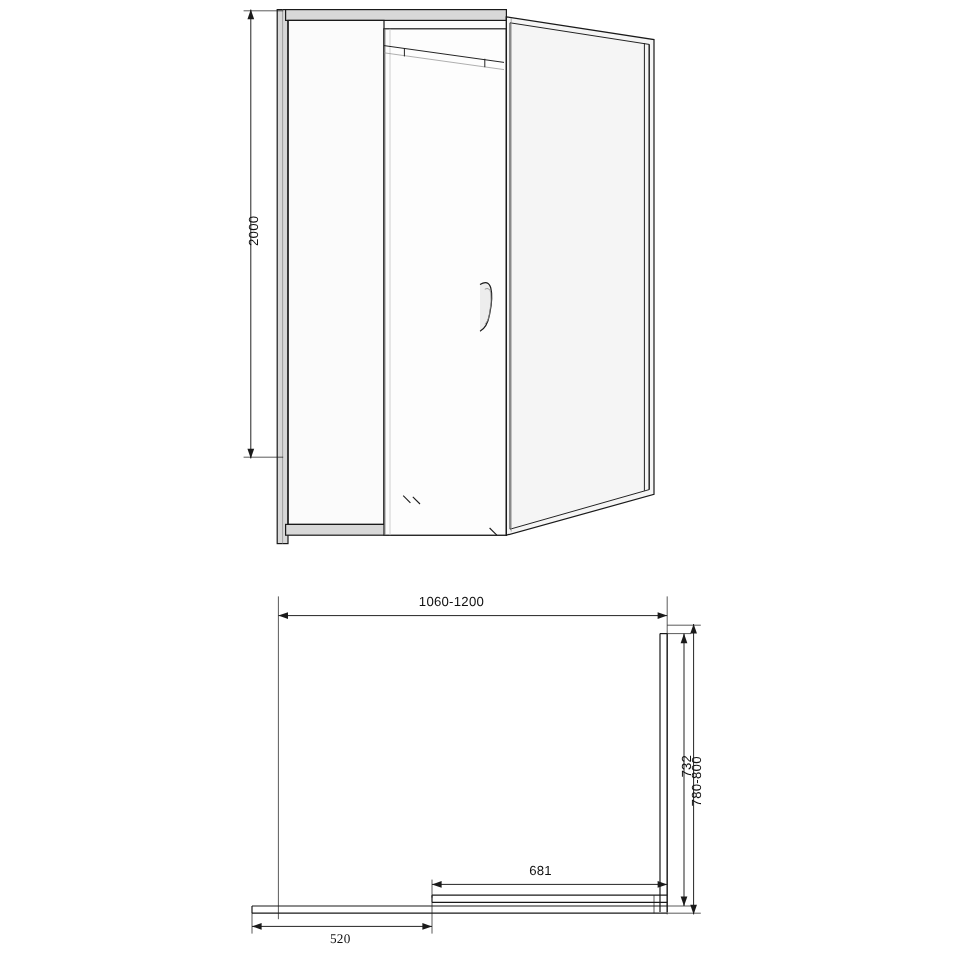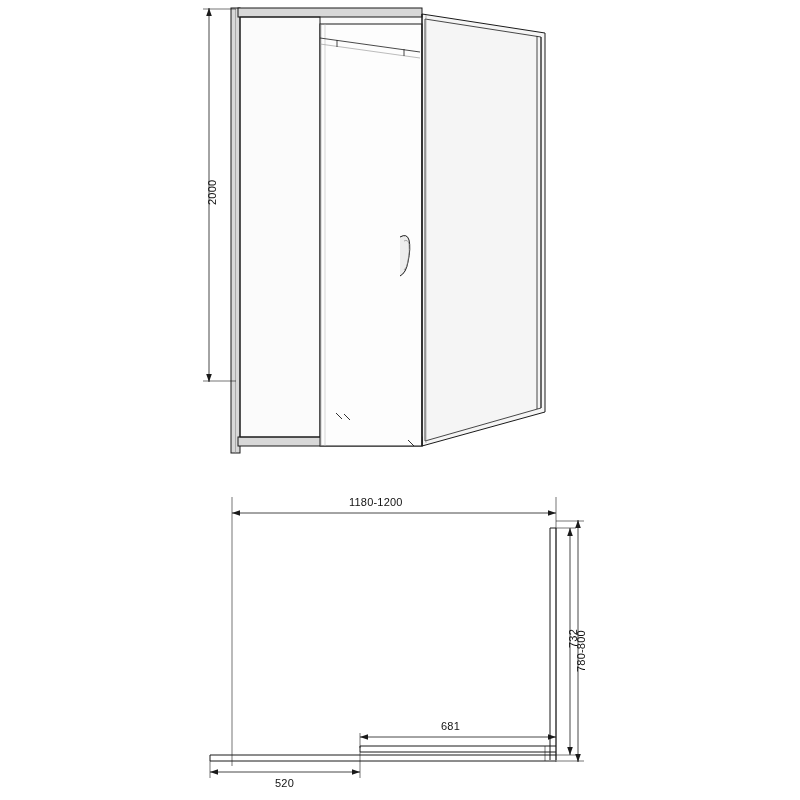--- a/index.html
+++ b/index.html
@@ -146,23 +146,23 @@
         <polygon points="360,772 352,769.2 352,774.8" fill="#1a1a1a" stroke="none"></polygon>
         <line x1="210" y1="761" x2="210" y2="778" stroke="#1a1a1a" stroke-width="0.6"></line>
         <line x1="360" y1="752" x2="360" y2="778" stroke="#1a1a1a" stroke-width="0.6"></line>
       </g>
 
     </g>
   </svg>
 
   <div class="dim-label rot90" style="left:207px; top:205px;">2000</div>
 
-  <div class="dim-label" style="left:349px; top:497px;">1180-1200</div>
+  <div class="dim-label" style="left:349px; top:497px;">1060-1200</div>
 
   <div class="dim-label rot90" style="left:568px; top:648px;">732</div>
 
   <div class="dim-label rot90" style="left:576px; top:672px;">780-800</div>
 
   <div class="dim-label" style="left:441px; top:721px;">681</div>
 
-  <div class="dim-label" style="left:275px; top:778px;">520</div>
+  <div class="dim-label" style="left:275px; top:778px;font-family:Liberation Serif, serif;">520</div>
 
 </div>
 
 </body></html>

